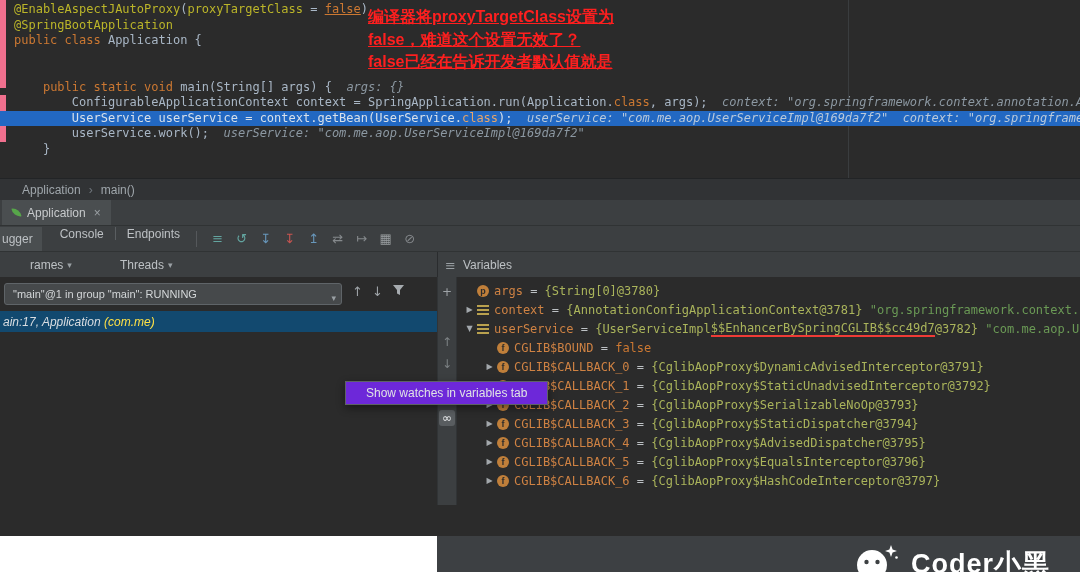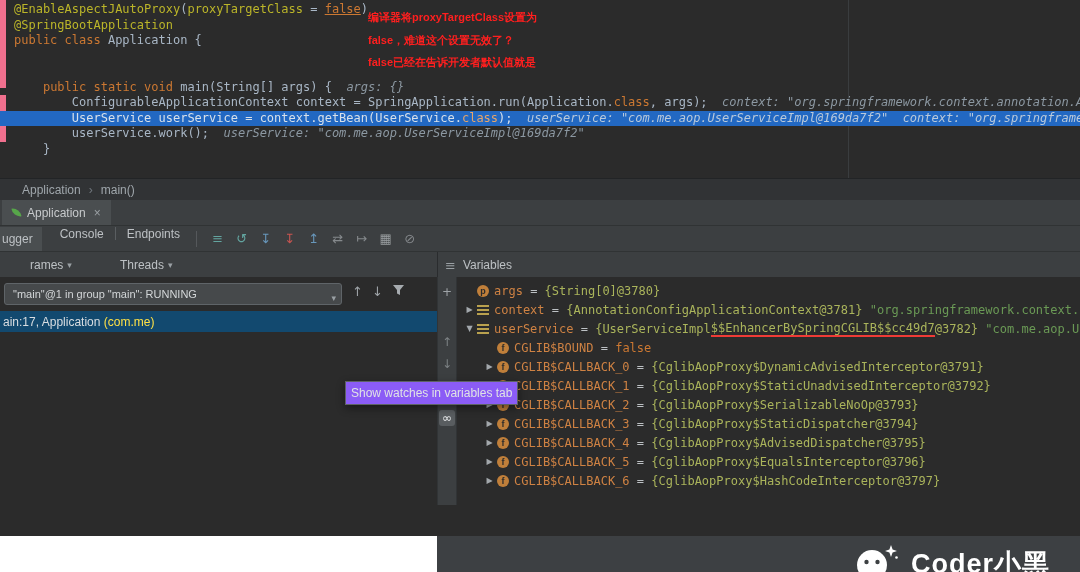--- a/index.html
+++ b/index.html
@@ -14,21 +14,21 @@
              font-size:12px;white-space:pre;padding-left:14px;}
   .exec{background:#2268c2;position:relative;z-index:4;}
   .txt{color:#a9b7c6}.ann{color:#bbb529}.kw{color:#cc7832}
   .kwu{color:#cc7832;text-decoration:underline}
   .bold{color:#a9b7c6;font-weight:normal}
   .hint{color:#8c98a2;font-style:italic}
   .exec .txt{color:#d7e0ea}.exec .hint{color:#b9c9db}.exec .kw{color:#e6a56b}
   .strip{position:absolute;left:0;width:6px;background:#f0708e;z-index:3;}
   .s1{top:0;height:88px}.s2{top:95px;height:47px}
   .note{position:absolute;left:368px;top:6px;z-index:5;color:#ff1f1f;font-weight:bold;
-        font-size:11px;line-height:22.5px;}
+        font-size:16px;line-height:22.5px;text-decoration:underline;}
 
   
   .breadcrumb-bar{position:absolute;left:0;top:178px;width:1080px;height:22px;background:#313335;
       border-top:1px solid #222426;box-sizing:border-box;display:flex;align-items:center;
       padding-left:22px;font-size:12px;color:#9fa6ab;gap:8px;}
   .bc-sep{color:#6f767c}.bc-item{color:#9fa6ab}
 
   
   .tabs-row{position:absolute;left:0;top:200px;width:1080px;height:25px;background:#3c3f41;
       display:flex;align-items:center;}
@@ -64,36 +64,36 @@
   .debug-main{position:absolute;left:0;top:277px;width:1080px;height:228px;background:#2b2b2b;}
   .frames-pane{position:absolute;left:0;top:0;width:437px;height:228px;background:#2b2b2b;}
   .thread-dropdown{position:absolute;left:4px;top:6px;width:338px;height:22px;background:#46494b;
       border:1px solid #5f6468;border-radius:3px;box-sizing:border-box;font-size:11px;color:#d3d6d8;
       line-height:20px;padding:0 18px 0 8px;white-space:nowrap;overflow:hidden;}
   .dd-caret{position:absolute;right:5px;top:4px;font-size:9px;color:#9aa0a4;
       font-family:"DejaVu Sans",sans-serif;}
   .frames-nav{position:absolute;left:352px;top:7px;display:flex;gap:9px;color:#9ea3a7;
       font-size:13px;align-items:center;font-family:"DejaVu Sans",sans-serif;}
   .frame-row{position:absolute;left:0;top:34px;width:437px;height:21px;background:#12496f;
-      display:flex;align-items:center;font-size:12px;color:#d9dde1;
+      display:flex;align-items:center;font-size:12px;font-style:italic;color:#d9dde1;
       padding-left:3px;box-sizing:border-box;white-space:pre;}
   .frame-pkg{color:#fde047}
 
   .side-toolbar{position:absolute;left:437px;top:0;width:20px;height:228px;background:#3c3f41;
       border-left:1px solid #313436;border-right:1px solid #313436;box-sizing:border-box;}
   .side-icon{display:block;width:16px;height:16px;line-height:16px;text-align:center;margin:0 auto;
       font-size:12px;color:#9fa4a8;font-family:"DejaVu Sans",sans-serif;}
   .side-icon:nth-child(1){margin-top:7px;}
   .side-icon:nth-child(2){margin-top:34px;color:#7e8386;}
   .side-icon:nth-child(3){margin-top:6px;color:#7e8386;}
   .side-icon:nth-child(4){margin-top:38px;}
   .side-icon.active{background:#595d60;border-radius:3px;color:#e9ebec;}
 
-  .tooltip{position:absolute;left:345px;top:104px;background:#8b5cf6;border:1px solid #5e6265;
-      color:#e0e3e5;font-size:12px;padding:4px 5px;box-shadow:0 3px 8px rgba(0,0,0,.45);
+  .tooltip{position:absolute;left:345px;top:104px;background:#6d28d9;border:1px solid #5e6265;
+      color:#e0e3e5;font-size:12px;padding:4px 20px;box-shadow:0 3px 8px rgba(0,0,0,.45);
       z-index:9;white-space:nowrap;}
 
   .vars-pane{position:absolute;left:458px;top:0;right:0;height:228px;background:#2b2b2b;
       overflow:hidden;padding-top:4px;box-sizing:border-box;}
   .var-row{height:19px;display:flex;align-items:center;font-family:"DejaVu Sans Mono",monospace;
       font-size:12px;white-space:pre;}
   .var-row.d1{padding-left:4px}.var-row.d2{padding-left:24px}
   .var-arrow{width:15px;font-size:8px;color:#a3a8ac;text-align:center;flex:none;
       font-family:"DejaVu Sans",sans-serif;}
   .var-icon{flex:none;margin-right:5px;}

